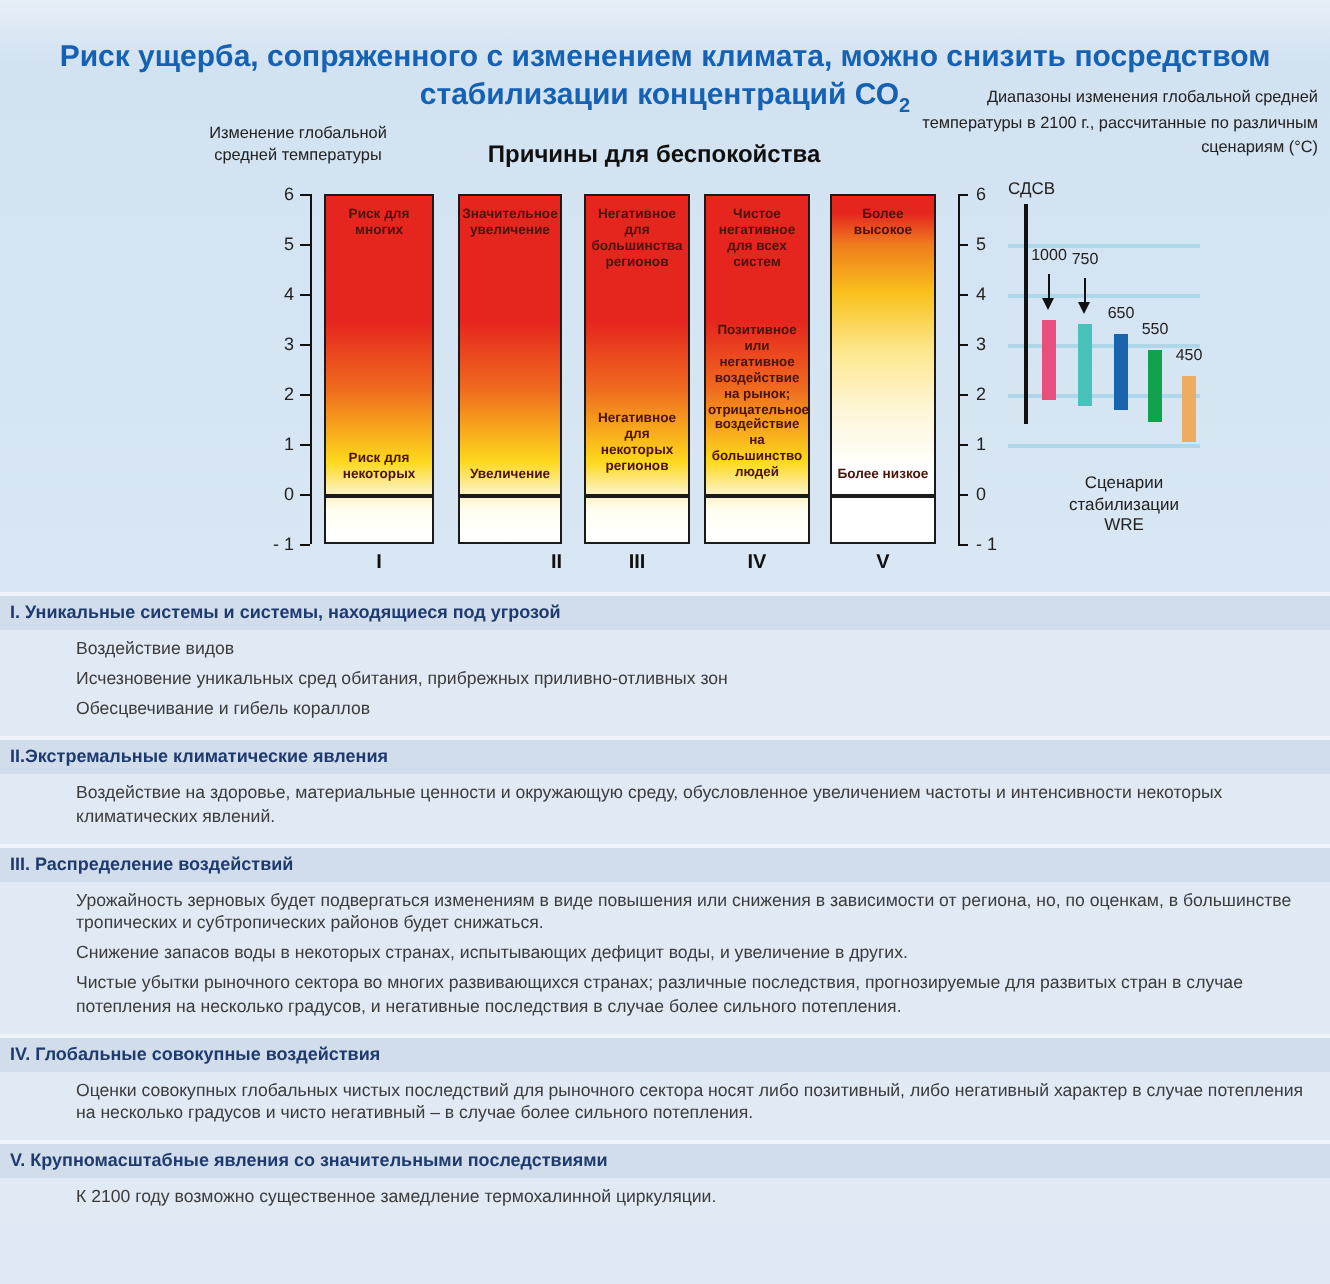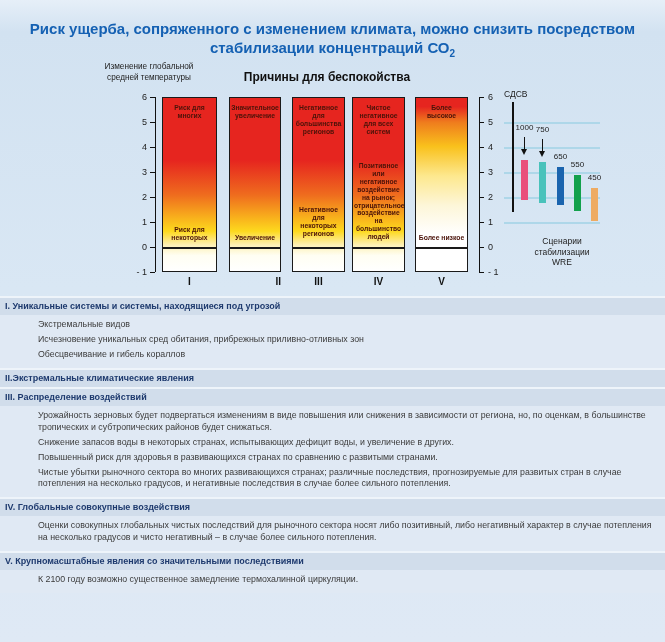--- a/index.html
+++ b/index.html
@@ -64,20 +64,21 @@
 
 <div class="page">
 
   <div class="title-block">
     <div>Риск ущерба, сопряженного с изменением климата, можно снизить посредством</div>
     <div><span>стабилизации концентраций СО</span><sub>2</sub></div>
   </div>
 
   <div class="temp-label">Изменение глобальной средней температуры</div>
   <div class="chart-title">Причины для беспокойства</div>
+  <div class="range-caption">Диапазоны изменения глобальной средней температуры в 2100 г., рассчитанные по различным сценариям (°C)</div>
 
   <div class="plot" id="plot">
 
     <div class="rbar grad-std b1">
       <div class="blab top">Риск для многих</div>
       <div class="blab low">Риск для некоторых</div>
       <div class="zero"></div>
     </div>
     <div class="rbar grad-std b2">
       <div class="blab top">Значительное увеличение</div>
@@ -158,30 +159,32 @@
       <div class="slab" style="left: 547px; top: 55px;">650</div>
       <div class="sbar" style="left: 574px; top: 77.5px; height: 36.25px; background: rgb(18, 161, 76);"></div>
       <div class="slab" style="left: 564px; top: 62.5px;">550</div>
       <div class="sbar" style="left: 591px; top: 91.25px; height: 32.5px; background: rgb(238, 171, 98);"></div>
       <div class="slab" style="left: 581px; top: 76.25px;">450</div>
     </div>
 
   <div class="sections">
     <div class="sec-h">I. Уникальные системы и системы, находящиеся под угрозой</div>
     <div class="sec-items">
-      <p>Экстремальные видов</p>
+      <p>Воздействие видов</p>
       <p>Исчезновение уникальных сред обитания, прибрежных приливно-отливных зон</p>
       <p>Обесцвечивание и гибель кораллов</p>
     </div>
     <div class="sec-h">II.Экстремальные климатические явления</div>
+    <div class="sec-items">
+      <p>Воздействие на здоровье, материальные ценности и окружающую среду, обусловленное увеличением частоты и интенсивности некоторых климатических явлений.</p>
+    </div>
     <div class="sec-h">III. Распределение воздействий</div>
     <div class="sec-items">
       <p>Урожайность зерновых будет подвергаться изменениям в виде повышения или снижения в зависимости от региона, но, по оценкам, в большинстве тропических и субтропических районов будет снижаться.</p>
       <p>Снижение запасов воды в некоторых странах, испытывающих дефицит воды, и увеличение в других.</p>
-      <p>Повышенный риск для здоровья в развивающихся странах по сравнению с развитыми странами.</p>
       <p>Чистые убытки рыночного сектора во многих развивающихся странах; различные последствия, прогнозируемые для развитых стран в случае потепления на несколько градусов, и негативные последствия в случае более сильного потепления.</p>
     </div>
     <div class="sec-h">IV. Глобальные совокупные воздействия</div>
     <div class="sec-items">
       <p>Оценки совокупных глобальных чистых последствий для рыночного сектора носят либо позитивный, либо негативный характер в случае потепления на несколько градусов и чисто негативный – в случае более сильного потепления.</p>
     </div>
     <div class="sec-h">V. Крупномасштабные явления со значительными последствиями</div>
     <div class="sec-items">
       <p>К 2100 году возможно существенное замедление термохалинной циркуляции.</p>
 

